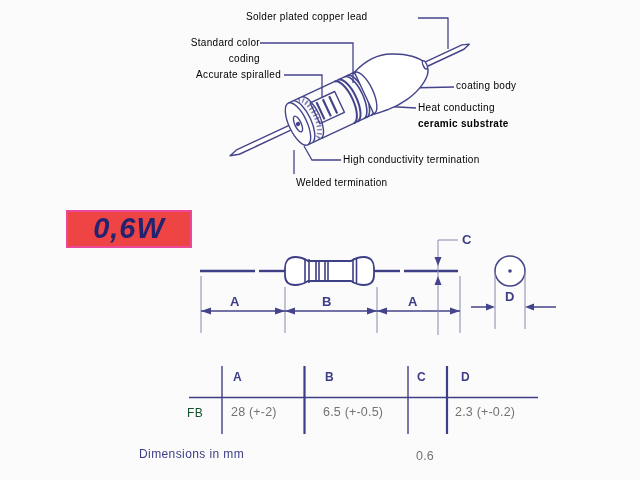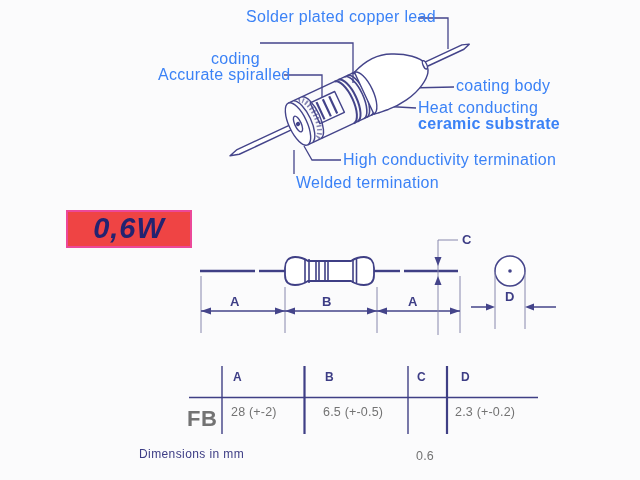--- a/index.html
+++ b/index.html
@@ -3,40 +3,40 @@
 <meta charset="utf-8">
 <style>
   html,body{margin:0;padding:0;background:#e8e8ea;}
   .screen{
     position:relative;width:640px;height:480px;overflow:hidden;
     background:#fbfbfc;
     font-family:"Liberation Sans", sans-serif;
   }
   svg.art{position:absolute;left:0;top:0;width:640px;height:480px;}
   .lbl{
-    position:absolute;font-size:16px;line-height:14px;color:#3b82f6;
+    position:absolute;font-size:10px;line-height:14px;color:#000000;
     letter-spacing:.3px;white-space:nowrap;
   }
   .lbl.r{text-align:right;}
   .dimletter{
     position:absolute;font-size:13px;font-weight:bold;color:#3d3d85;
     white-space:nowrap;
   }
   .power-box{
     position:absolute;left:66px;top:210px;width:126px;height:38px;
     border:2px solid #ec4899;display:flex;align-items:center;justify-content:center;
     box-sizing:border-box;background:#ef4444;
   }
   .power-box span{
     font-size:29px;font-weight:bold;font-style:italic;color:#232370;
     letter-spacing:1px;transform:translateY(-1px);
   }
   .th{position:absolute;font-size:12px;font-weight:bold;color:#3d3d85;white-space:nowrap;}
   .td{position:absolute;font-size:12.5px;color:#737373;white-space:nowrap;letter-spacing:.2px;}
-  .rowlabel{position:absolute;font-size:22px;font-weight:bold;color:#737373;letter-spacing:.5px;}
+  .rowlabel{position:absolute;font-size:12px;font-weight:normal;color:#14532d;letter-spacing:.5px;}
   .caption{position:absolute;left:139px;top:447px;font-size:12px;color:#3d3d85;letter-spacing:.4px;}
 </style>
 </head>
 <body>
 
 <div class="screen">
 
   <svg class="art" viewBox="0 0 640 480">
 
     <g fill="none" stroke="#44448a" stroke-width="1.3">
@@ -148,20 +148,21 @@
     <g stroke="#3f3f85">
       <line x1="222" y1="366" x2="222" y2="434" stroke-width="1.4"></line>
       <line x1="304.5" y1="366" x2="304.5" y2="434" stroke-width="2.2"></line>
       <line x1="408" y1="366" x2="408" y2="434" stroke-width="1.4"></line>
       <line x1="447" y1="366" x2="447" y2="434" stroke-width="2.2"></line>
       <line x1="189" y1="397.5" x2="538" y2="397.5" stroke-width="1.6"></line>
     </g>
   </svg>
 
   <div class="lbl" style="left:246px;top:10px;">Solder plated copper lead</div>
+  <div class="lbl r" style="left:160px;top:36px;width:100px;">Standard color</div>
   <div class="lbl r" style="left:160px;top:52px;width:100px;">coding</div>
   <div class="lbl r" style="left:158px;top:68px;width:123px;">Accurate spiralled</div>
   <div class="lbl" style="left:456px;top:79px;">coating body</div>
   <div class="lbl" style="left:418px;top:101px;">Heat conducting</div>
   <div class="lbl" style="left:418px;top:117px;font-weight:bold;">ceramic substrate</div>
   <div class="lbl" style="left:343px;top:153px;">High conductivity termination</div>
   <div class="lbl" style="left:296px;top:176px;">Welded termination</div>
 
   <div class="power-box">
     <span>0,6W</span>

